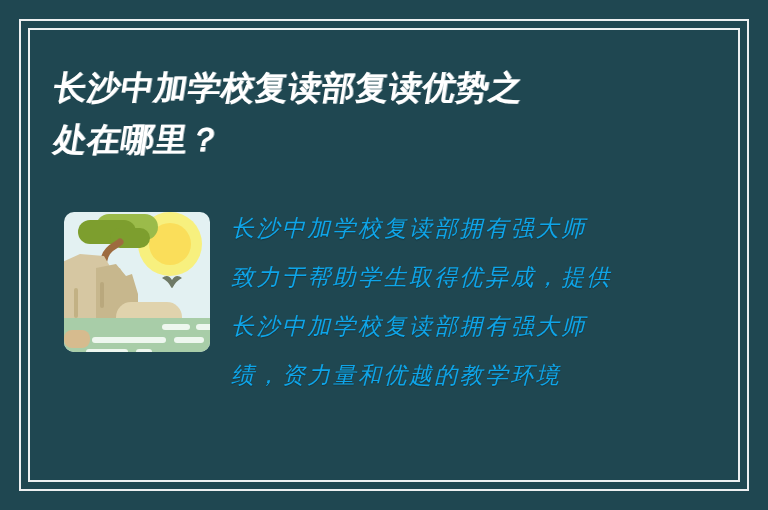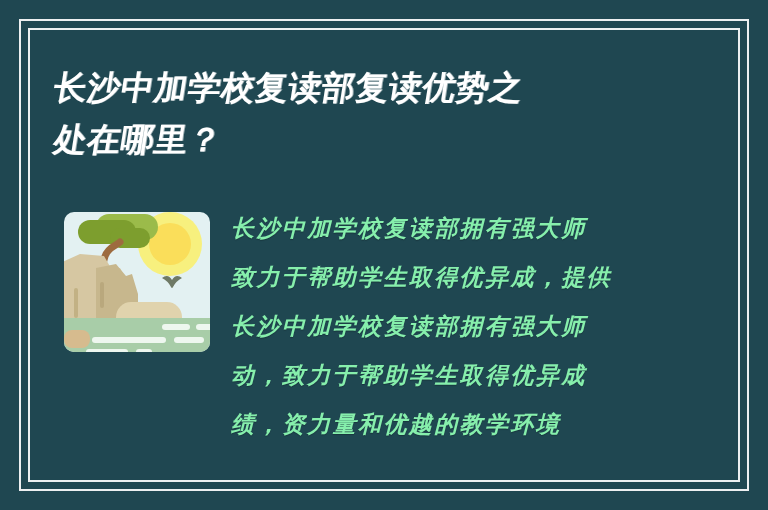--- a/index.html
+++ b/index.html
@@ -71,28 +71,28 @@
   .illus-svg { display: block; width: 158px; height: 158px; }
 
   
   .body-block {
     position: absolute;
     left: 231px;
     top: 8px;
     width: 428px;
   }
   .body-line {
-    color: #86efac;
+    color: #0ea5e9;
     font-size: 23px;
     line-height: 49px;
     letter-spacing: 2.4px;
     white-space: nowrap;
     font-family: "DejaVu Sans", "Liberation Sans", sans-serif;
     font-style: italic;
-    font-weight: 700;
+    font-weight: 400;
     text-shadow: 0 1px 1px rgba(0,0,0,0.25);
   }
 </style>
 </head>
 <body>
 
 <div id="stage">
 
   <div class="frame-outer"></div>
   <div class="frame-inner"></div>
@@ -145,18 +145,17 @@
 
           <path d="M104 76 q6 -5 10 2 q4 -7 10 -2 q-6 3 -9 9 q-1 2 -2 0 q-3 -6 -9 -9 Z" fill="#6f7a66"></path>
         </g>
       </svg>
     </div>
 
     <div class="body-block">
       <div class="body-line">长沙中加学校复读部拥有强大师</div>
       <div class="body-line">致力于帮助学生取得优异成，提供</div>
       <div class="body-line">长沙中加学校复读部拥有强大师</div>
-      <div class="body-line">动，致力于帮助学生取得优异成</div>
       <div class="body-line">绩，资力量和优越的教学环境</div>
     </div>
 
   </div>
 </div>
 
 </body></html>

